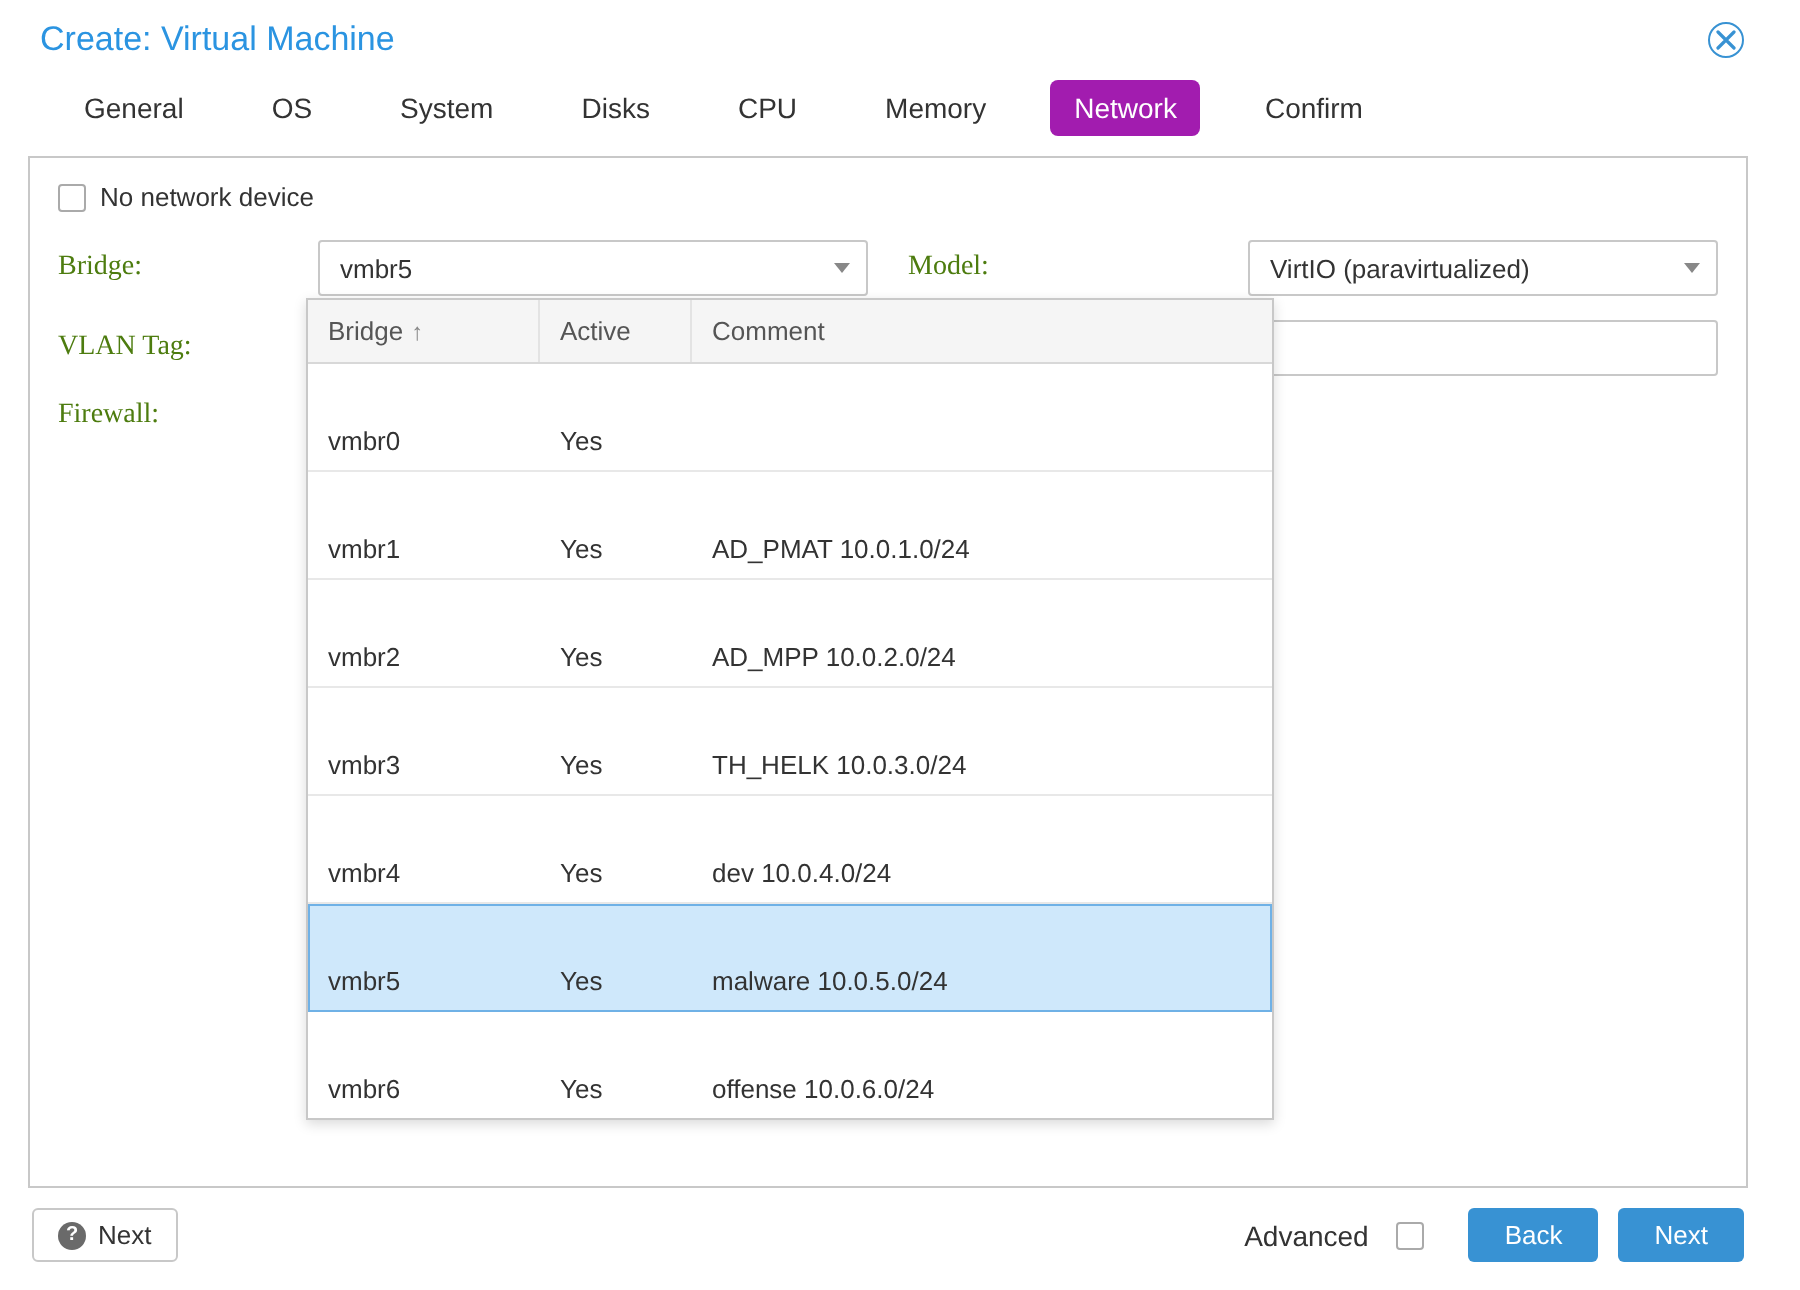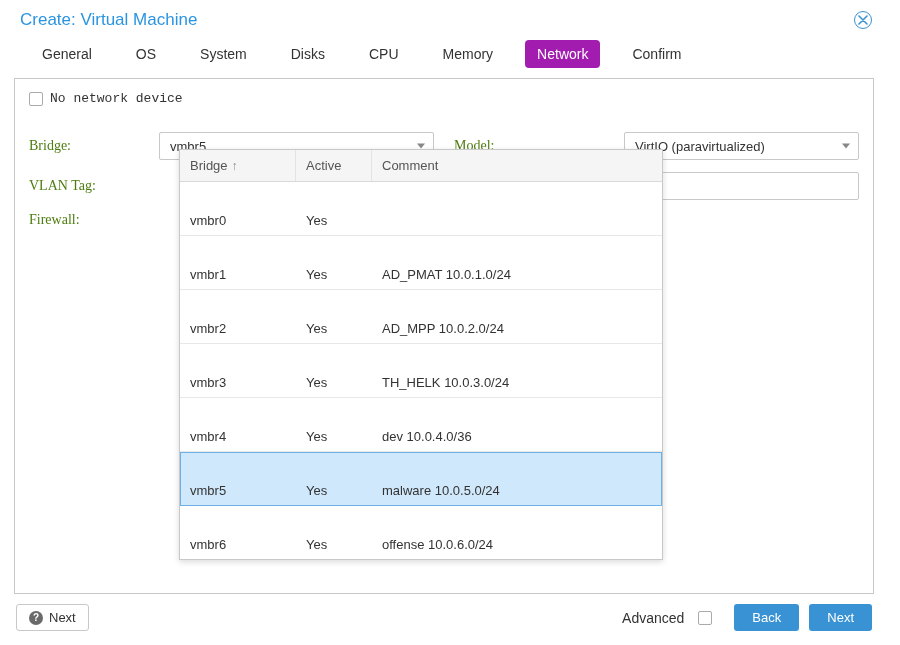--- a/index.html
+++ b/index.html
@@ -62,22 +62,21 @@
     flex: 1;
     border: 1px solid #c8c8c8;
     margin: 0 14px;
     padding: 12px 14px;
     position: relative;
     background: #fff;
   }
   .row {
     display: flex;
     align-items: center;
-    margin-bottom: 26px;
-    font-family: Liberation Mono, monospace;
+    margin-bottom: 14px;
   }
   .row .checkbox {
     width: 14px; height: 14px;
     border: 1px solid #aaa;
     border-radius: 2px;
     margin-right: 7px;
     background: #fff;
   }
   .form-row {
     display: flex;
@@ -122,21 +121,21 @@
   .combo input{
     border: none; outline: none;
     width: 100%;
     font-size: 13px;
     color: #333;
     background: transparent;
   }
   
   .dropdown {
     position: absolute;
-    left: 164px;
+    left: 138px;
     top: 70px;
     width: 484px;
     background: #fff;
     border: 1px solid #c8c8c8;
     box-shadow: 0 2px 6px rgba(0,0,0,0.15);
     z-index: 50;
   }
   .dd-head {
     display: flex;
     background: #f5f5f5;
@@ -323,21 +322,21 @@
             <div class="cell c-comment">AD_MPP 10.0.2.0/24</div>
           </div>
           <div class="dd-row">
             <div class="cell c-bridge">vmbr3</div>
             <div class="cell c-active">Yes</div>
             <div class="cell c-comment">TH_HELK 10.0.3.0/24</div>
           </div>
           <div class="dd-row">
             <div class="cell c-bridge">vmbr4</div>
             <div class="cell c-active">Yes</div>
-            <div class="cell c-comment">dev 10.0.4.0/36</div>
+            <div class="cell c-comment">dev 10.0.4.0/24</div>
           </div>
           <div class="dd-row selected">
             <div class="cell c-bridge">vmbr5</div>
             <div class="cell c-active">Yes</div>
             <div class="cell c-comment">malware 10.0.5.0/24</div>
           </div>
           <div class="dd-row">
             <div class="cell c-bridge">vmbr6</div>
             <div class="cell c-active">Yes</div>
             <div class="cell c-comment">offense 10.0.6.0/24</div>

